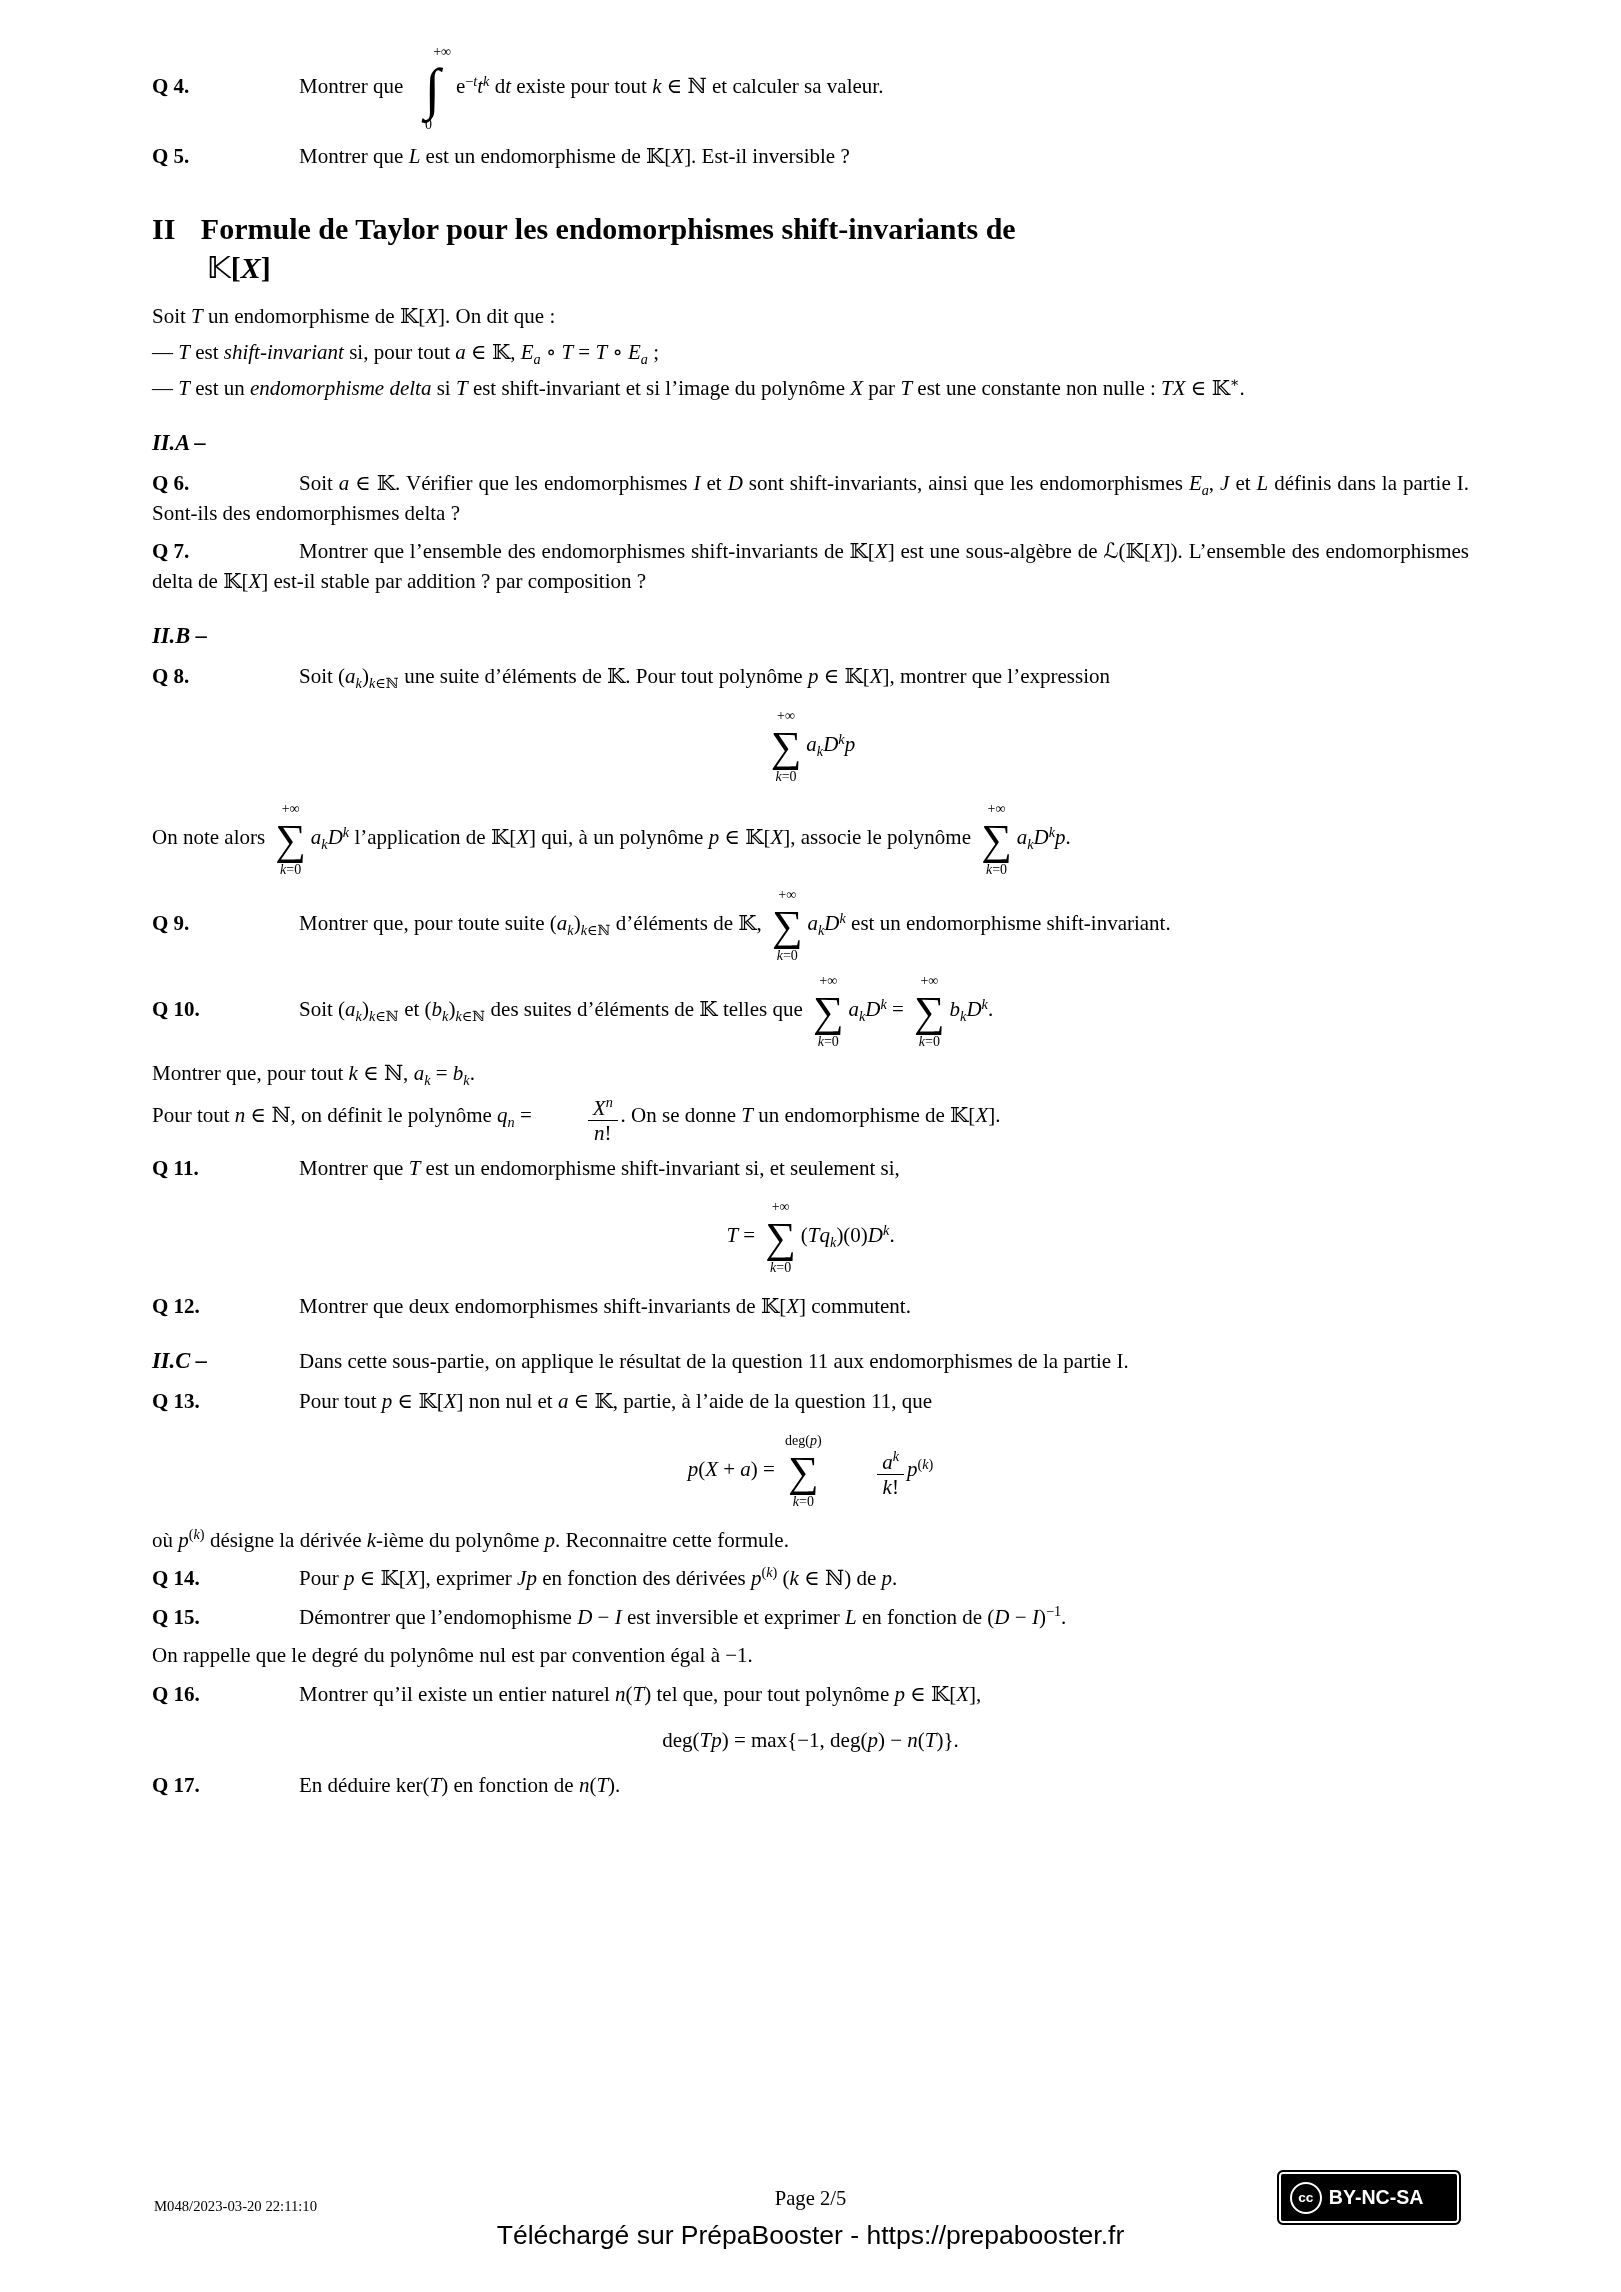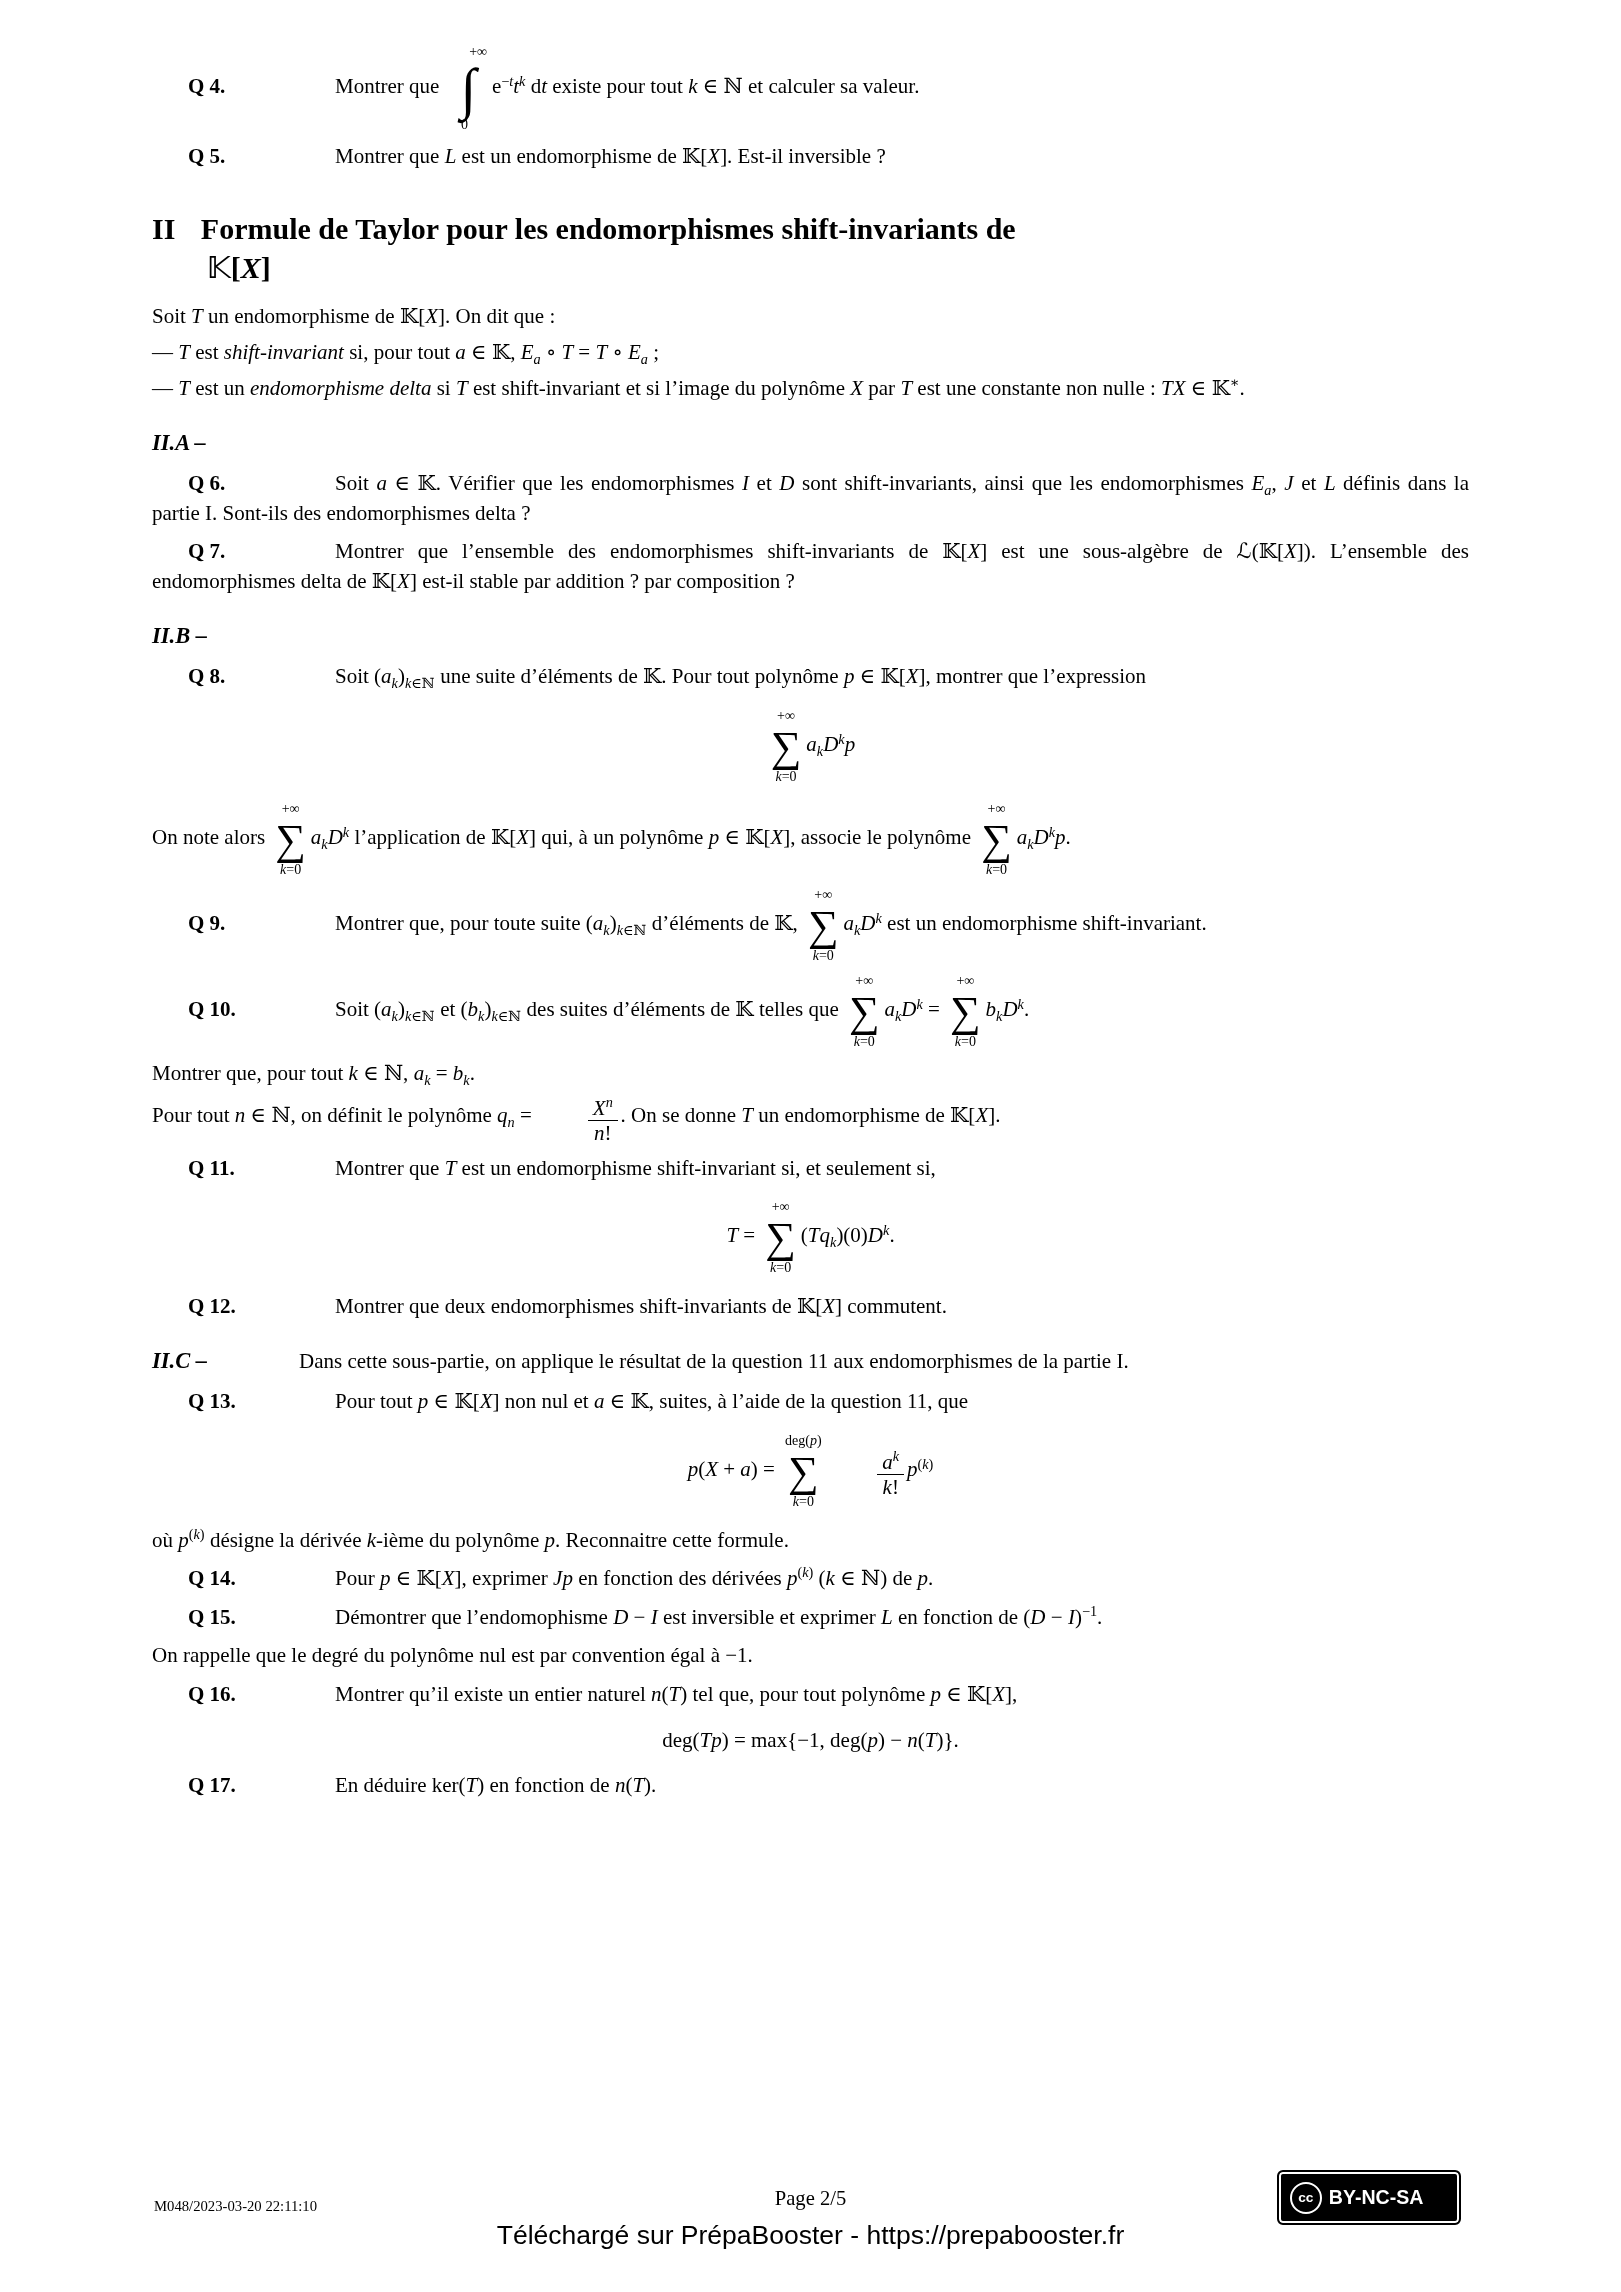--- a/index.html
+++ b/index.html
@@ -2,21 +2,21 @@
 <html><head>
 <meta charset="utf-8">
 <style>
   html,body{margin:0;padding:0;background:#fff;}
   .page{position:relative;width:1621px;height:2293px;background:#ffffff;color:#000;
         font-family:"Liberation Serif","DejaVu Serif","DejaVu Sans",serif;
         font-size:21px;line-height:1.42;overflow:hidden;}
   main{position:absolute;left:152px;right:152px;top:35px;}
   .para{margin:5.9px 0;text-align:justify;}
   .q{margin:8.8px 0;}
-  .qlabel{display:inline-block;width:147px;font-weight:700;margin-left:36px;}
+  .qlabel{display:inline-block;width:147px;font-weight:700;}
   .dash{padding-left:37px;text-indent:-37px;}
   .section{font-size:30px;font-weight:700;margin:37px 0 15.7px 0;line-height:1.3;
            padding-left:55px;text-indent:-55px;text-align:left;}
   .ss{margin:23.5px 0 9.8px 0;}
   .sslabel{display:inline-block;width:147px;font-weight:700;font-style:italic;font-size:22.5px;}
   .display{text-align:center;margin:15.7px 0;}
   .it{font-style:italic;}
   .rm{font-style:normal;}
   .msub{font-size:68%;vertical-align:-0.32em;line-height:1;}
   .msup{font-size:68%;vertical-align:0.55em;line-height:1;}
@@ -92,21 +92,21 @@
       <div class="para"><span class="rm">Montrer que, pour tout </span><span class="it">k</span><span class="rm"> ∈ ℕ, </span><span class="it">a</span><span class="msub"><span class="it">k</span></span><span class="rm"> = </span><span class="it">b</span><span class="msub"><span class="it">k</span></span><span class="rm">.</span></div>
       <div class="para"><span class="rm">Pour tout </span><span class="it">n</span><span class="rm"> ∈ ℕ, on définit le polynôme </span><span class="it">q</span><span class="msub"><span class="it">n</span></span><span class="rm"> = </span><span class="frac"><span class="num"><span class="it">X</span><span class="msup"><span class="it">n</span></span></span><span class="den"><span class="it">n</span><span class="rm">!</span></span></span><span class="rm">. On se donne </span><span class="it">T</span><span class="rm"> un endomorphisme de 𝕂[</span><span class="it">X</span><span class="rm">].</span></div>
       <div class="para q"><span class="qlabel">Q 11.</span><span class="rm">Montrer que </span><span class="it">T</span><span class="rm"> est un endomorphisme shift-invariant si, et seulement si,</span></div>
       <div class="display"><span class="it">T</span><span class="rm"> = </span><span class="bigop">
           <span class="lim above"><span class="rm">+∞</span></span>
           <span class="opsym">∑</span>
           <span class="lim below"><span class="it">k</span><span class="rm">=0</span></span>
         </span><span class="rm">(</span><span class="it">T</span><span class="it">q</span><span class="msub"><span class="it">k</span></span><span class="rm">)(0)</span><span class="it">D</span><span class="msup"><span class="it">k</span></span><span class="rm">.</span></div>
       <div class="para q"><span class="qlabel">Q 12.</span><span class="rm">Montrer que deux endomorphismes shift-invariants de 𝕂[</span><span class="it">X</span><span class="rm">] commutent.</span></div>
       <div class="para ss"><span class="sslabel">II.C –</span><span class="rm">Dans cette sous-partie, on applique le résultat de la question 11 aux endomorphismes de la partie I.</span></div>
-      <div class="para q"><span class="qlabel">Q 13.</span><span class="rm">Pour tout </span><span class="it">p</span><span class="rm"> ∈ 𝕂[</span><span class="it">X</span><span class="rm">] non nul et </span><span class="it">a</span><span class="rm"> ∈ 𝕂, suites, à l’aide de la question 11, que</span></div>
+      <div class="para q"><span class="qlabel">Q 13.</span><span class="rm">Pour tout </span><span class="it">p</span><span class="rm"> ∈ 𝕂[</span><span class="it">X</span><span class="rm">] non nul et </span><span class="it">a</span><span class="rm"> ∈ 𝕂, partie, à l’aide de la question 11, que</span></div>
       <div class="display"><span class="it">p</span><span class="rm">(</span><span class="it">X</span><span class="rm"> + </span><span class="it">a</span><span class="rm">) = </span><span class="bigop">
           <span class="lim above"><span class="rm">deg(</span><span class="it">p</span><span class="rm">)</span></span>
           <span class="opsym">∑</span>
           <span class="lim below"><span class="it">k</span><span class="rm">=0</span></span>
         </span><span class="frac"><span class="num"><span class="it">a</span><span class="msup"><span class="it">k</span></span></span><span class="den"><span class="it">k</span><span class="rm">!</span></span></span><span class="it">p</span><span class="msup"><span class="rm">(</span><span class="it">k</span><span class="rm">)</span></span></div>
       <div class="para"><span class="rm">où </span><span class="it">p</span><span class="msup"><span class="rm">(</span><span class="it">k</span><span class="rm">)</span></span><span class="rm"> désigne la dérivée </span><span class="it">k</span><span class="rm">-ième du polynôme </span><span class="it">p</span><span class="rm">. Reconnaitre cette formule.</span></div>
       <div class="para q"><span class="qlabel">Q 14.</span><span class="rm">Pour </span><span class="it">p</span><span class="rm"> ∈ 𝕂[</span><span class="it">X</span><span class="rm">], exprimer </span><span class="it">J</span><span class="it">p</span><span class="rm"> en fonction des dérivées </span><span class="it">p</span><span class="msup"><span class="rm">(</span><span class="it">k</span><span class="rm">)</span></span><span class="rm"> (</span><span class="it">k</span><span class="rm"> ∈ ℕ) de </span><span class="it">p</span><span class="rm">.</span></div>
       <div class="para q"><span class="qlabel">Q 15.</span><span class="rm">Démontrer que l’endomophisme </span><span class="it">D</span><span class="rm"> − </span><span class="it">I</span><span class="rm"> est inversible et exprimer </span><span class="it">L</span><span class="rm"> en fonction de (</span><span class="it">D</span><span class="rm"> − </span><span class="it">I</span><span class="rm">)</span><span class="msup"><span class="rm">−1</span></span><span class="rm">.</span></div>
       <div class="para"><span class="rm">On rappelle que le degré du polynôme nul est par convention égal à −1.</span></div>
       <div class="para q"><span class="qlabel">Q 16.</span><span class="rm">Montrer qu’il existe un entier naturel </span><span class="it">n</span><span class="rm">(</span><span class="it">T</span><span class="rm">) tel que, pour tout polynôme </span><span class="it">p</span><span class="rm"> ∈ 𝕂[</span><span class="it">X</span><span class="rm">],</span></div>

